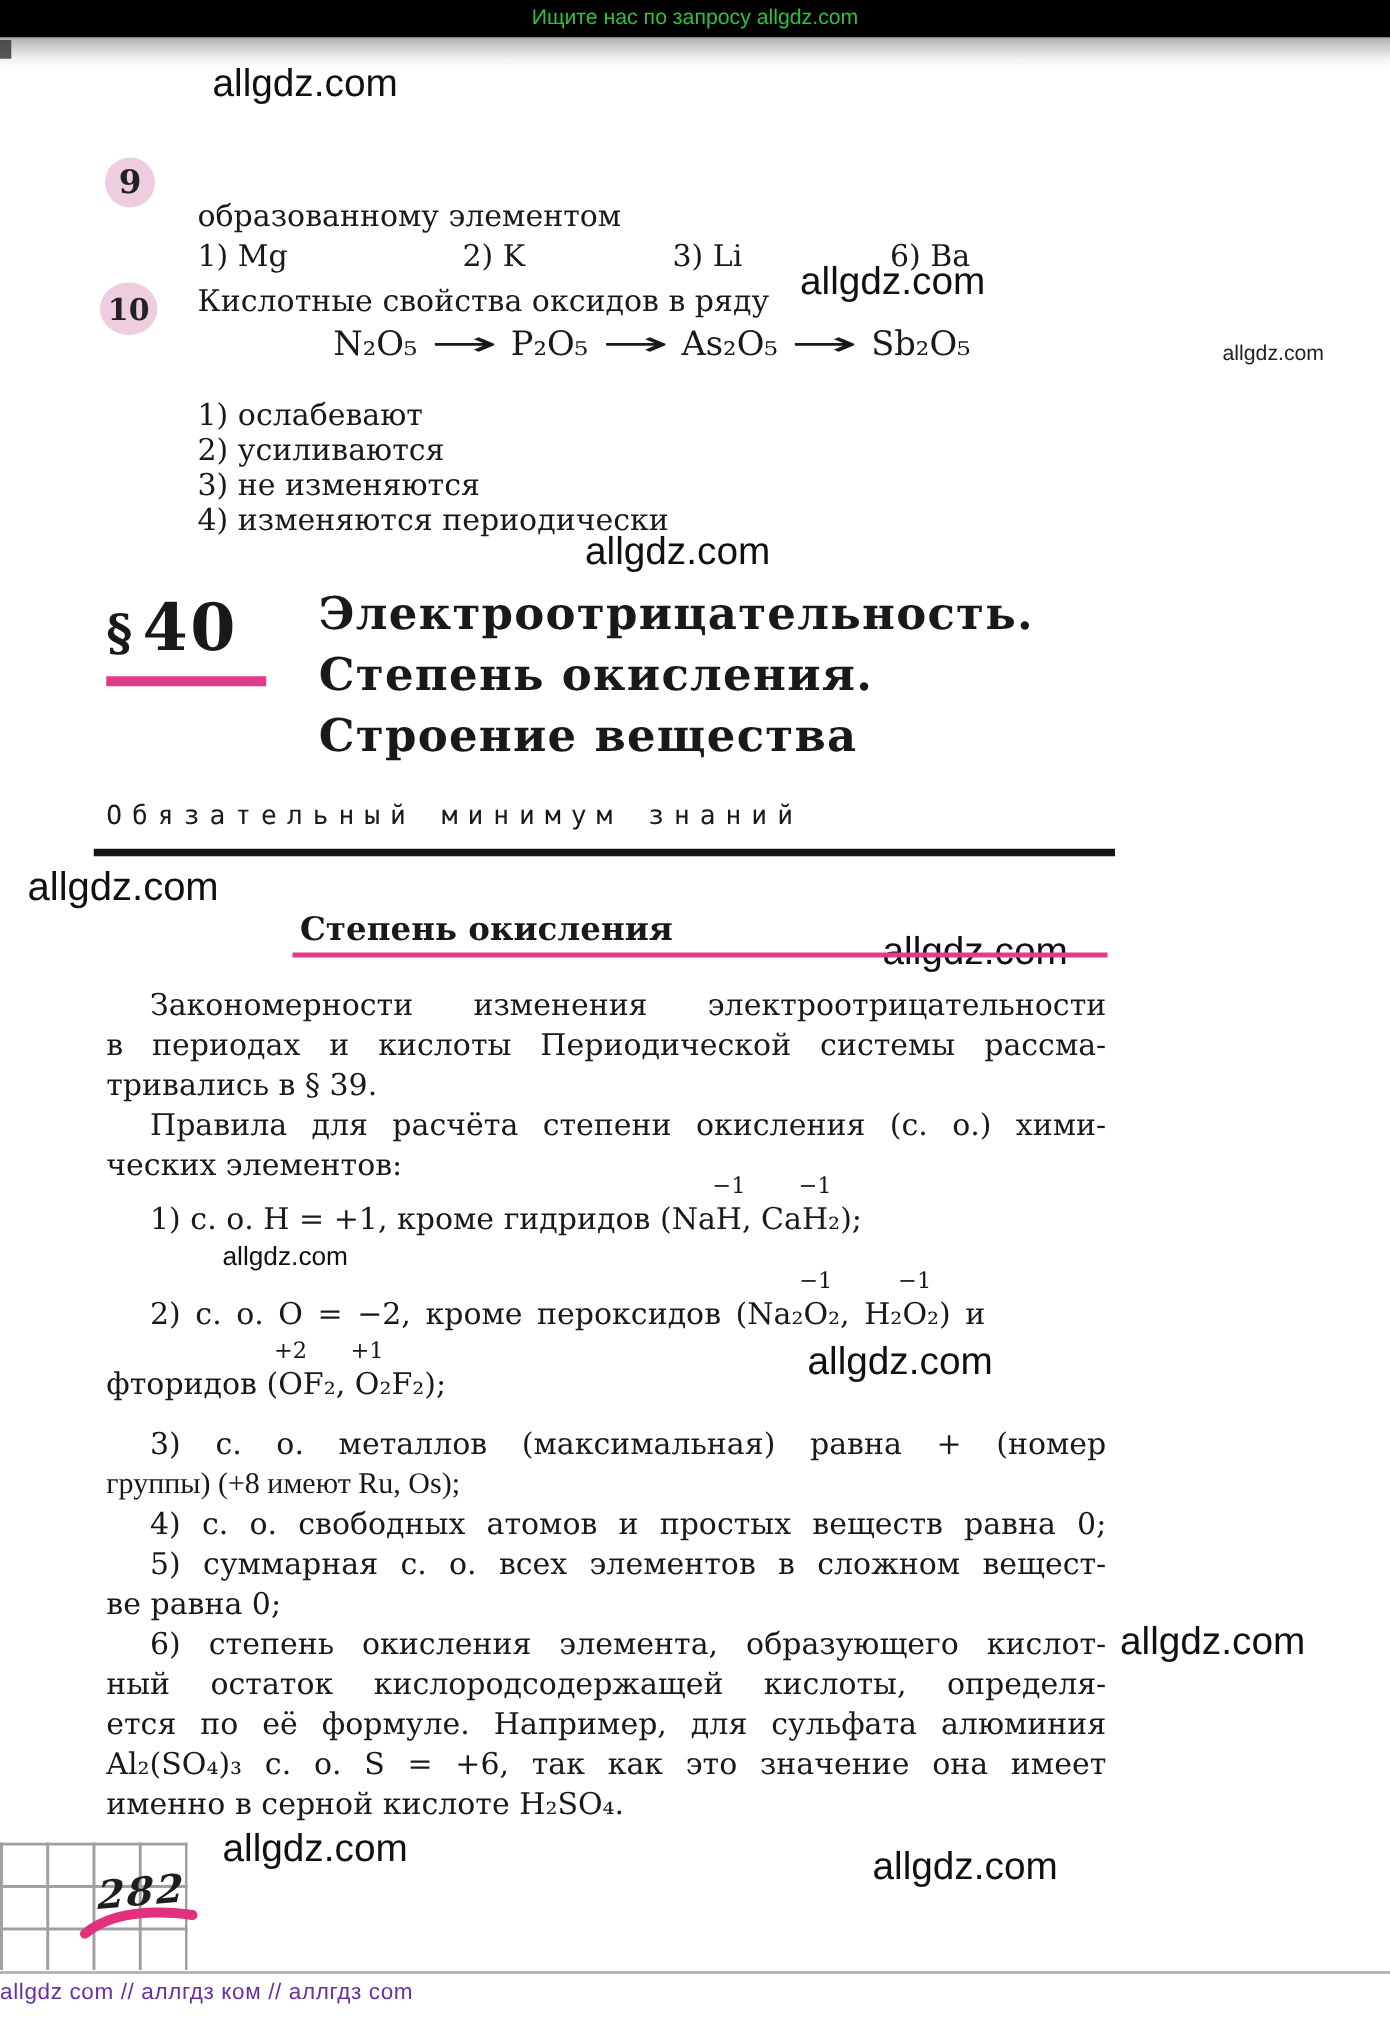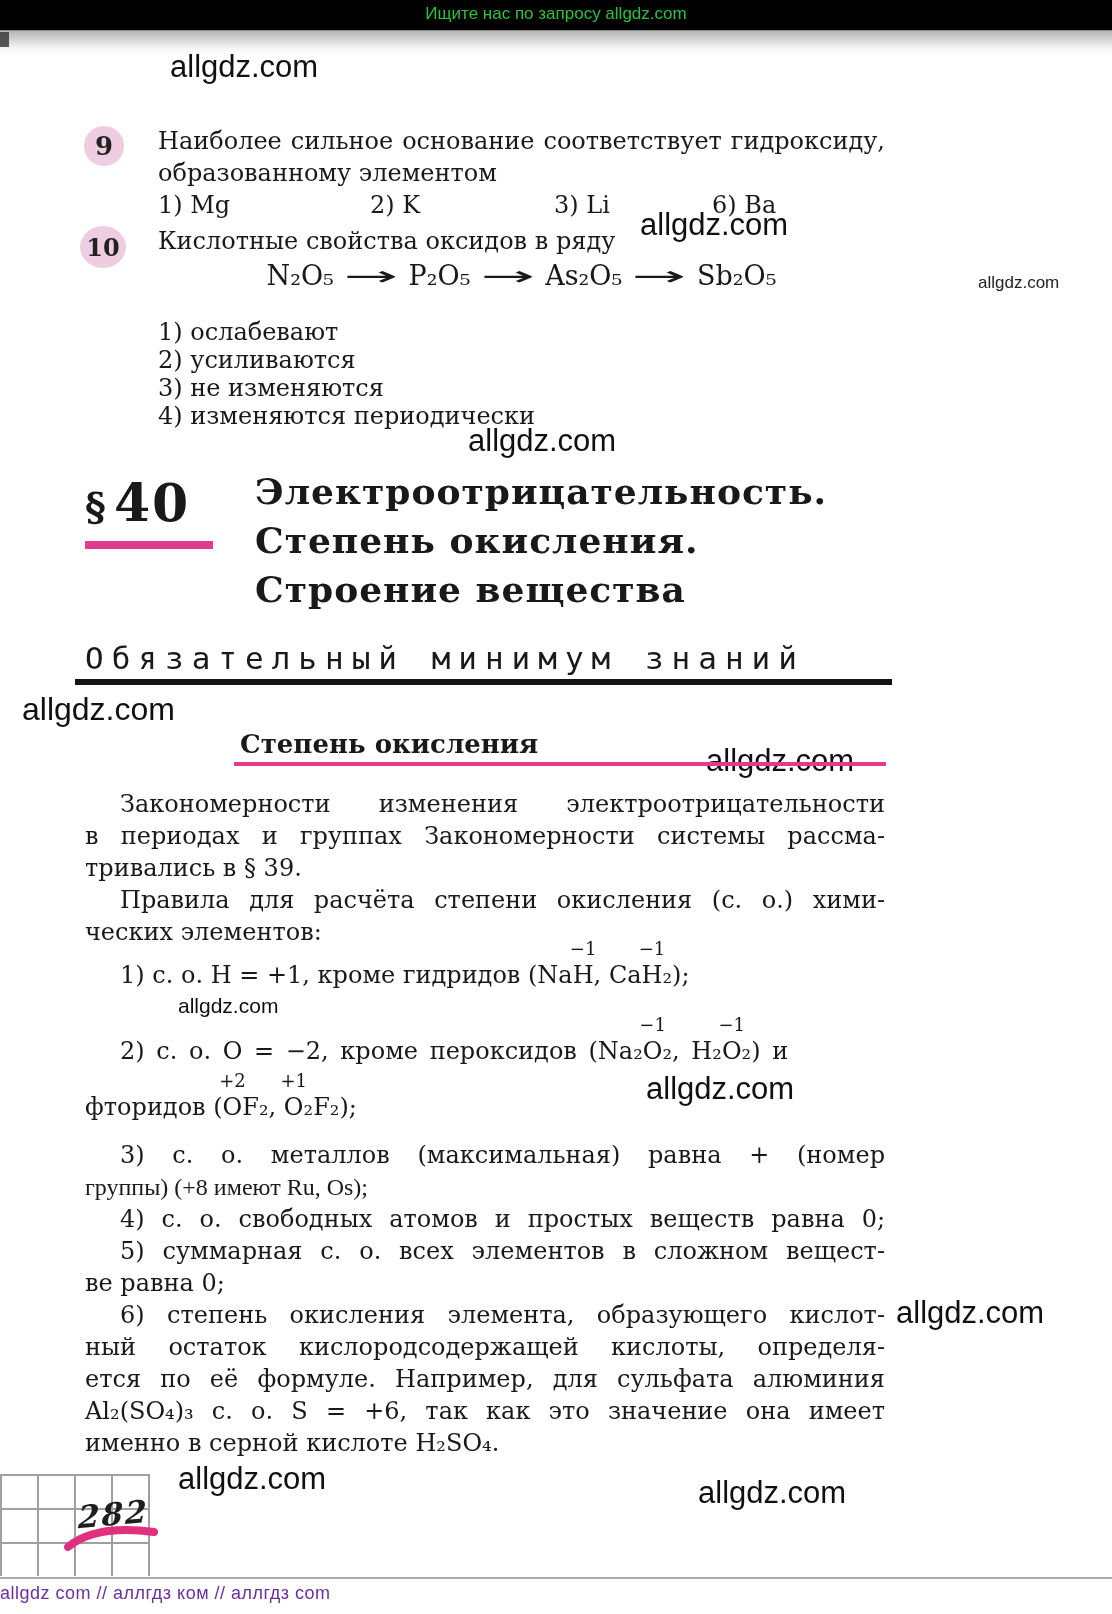--- a/index.html
+++ b/index.html
@@ -36,38 +36,38 @@
   
   .badge{background:#eecde0;border-radius:50%;display:flex;align-items:center;justify-content:center;
          font-weight:bold;color:#222222;}
   .badge9{left:84px;top:126px;width:40px;height:40px;font-size:26px;}
   .badge10{left:80px;top:226px;width:46px;height:42px;font-size:24px;}
 
   .q9l1{left:158px;top:126px;width:727px;}
   .q9l2{left:158px;top:158px;}
   .q9opts{left:158px;top:190px;width:727px;height:30px;}
   .q9opts .opt{position:absolute;top:0;}
-  .q9opts .o0{left:0;} .q9opts .o1{left:212px;} .q9opts .o2{left:396px;} .q9opts .o3{left:554px;}
+  .q9opts .o0{left:0;} .q9opts .o1{left:212px;} .q9opts .o2{left:380px;} .q9opts .o3{left:554px;}
 
   .q10title{left:158px;top:226px;}
   .formula{left:158px;top:260px;width:727px;text-align:center;font-size:27px;white-space:nowrap;}
   .arr{display:inline-block;transform:scaleX(2.4);margin:0 26px;font-family:"DejaVu Sans",sans-serif;}
   .q10opts div{position:absolute;left:158px;}
   .q10o0{top:317px;} .q10o1{top:345px;} .q10o2{top:373px;} .q10o3{top:401px;}
 
   
   .secrow{left:85px;top:472px;display:flex;align-items:baseline;font-weight:bold;}
   .secmark{font-size:40px;}
   .secnum{font-size:52px;margin-left:8px;letter-spacing:2px;}
   .secline{left:85px;top:541px;width:128px;height:8px;background:#e23a8c;}
   .sect{left:255px;font-weight:bold;font-size:36px;white-space:nowrap;letter-spacing:1px;}
   .sect1{top:470px;} .sect2{top:519px;} .sect3{top:568px;}
 
   
-  .band{left:85px;top:640px;font-family:"DejaVu Sans Mono",monospace;font-size:31px;
+  .band{left:85px;top:640px;font-family:"DejaVu Sans Mono",monospace;font-size:21px;
         letter-spacing:8px;white-space:nowrap;color:#1a1a1a;}
   .bandline{left:75px;top:679px;width:817px;height:6px;background:#141414;}
 
   .subhead{left:240px;top:729px;font-weight:bold;font-size:26px;white-space:nowrap;}
   .pinkrule{left:234px;top:762px;width:652px;height:4px;background:#e23a8c;}
 
   
   .p1l1{left:120px;top:789px;width:765px;}
   .p1l2{left:85px;top:821px;width:800px;}
   .p1l3{left:85px;top:853px;}
@@ -123,21 +123,20 @@
   <div class="abs wm wm6">allgdz.com</div>
   <div class="abs wm wm7">allgdz.com</div>
   <div class="abs wm wm8">allgdz.com</div>
   <div class="abs wm wm9">allgdz.com</div>
   <div class="abs wm wm10">allgdz.com</div>
   <div class="abs wm wm11">allgdz.com</div>
 
   <div class="abs badge badge9">
     <span>9</span>
   </div>
-  <div class="abs bt jline q9l1">Наиболее сильное основание соответствует гидроксиду,</div>
   <div class="abs bt q9l2">образованному элементом</div>
   <div class="abs bt q9opts">
     <span class="opt o0">1) Mg</span>
     <span class="opt o1">2) K</span>
     <span class="opt o2">3) Li</span>
     <span class="opt o3">6) Ba</span>
   </div>
 
   <div class="abs badge badge10">
     <span>10</span>
@@ -162,21 +161,21 @@
   <div class="abs sect sect2">Степень окисления.</div>
   <div class="abs sect sect3">Строение вещества</div>
 
   <div class="abs band">Обязательный минимум знаний</div>
   <div class="abs bandline"></div>
 
   <div class="abs subhead">Степень окисления</div>
   <div class="abs pinkrule"></div>
 
   <div class="abs bt jline p1l1">Закономерности изменения электроотрицательности</div>
-  <div class="abs bt jline p1l2">в периодах и группах Закономерности системы рассма-</div>
+  <div class="abs bt jline p1l2">в периодах и кислоты Периодической системы рассма-</div>
   <div class="abs bt p1l3">тривались в § 39.</div>
   <div class="abs bt jline p2l1">Правила для расчёта степени окисления (с. о.) хими-</div>
   <div class="abs bt p2l2">ческих элементов:</div>
 
   <div class="abs bt chem r1">
     <span>1) с. о. H = +1, кроме гидридов (</span><span>Na</span><span class="lab"><span class="chg">−1</span><span>H</span></span><span></span><span>, </span><span>Ca</span><span class="lab"><span class="chg">−1</span><span>H</span></span><span>₂</span><span>);</span>
   </div>
 
   <div class="abs bt chem r2">
     <span>2) с. о. O = −2, кроме пероксидов (</span><span>Na₂</span><span class="lab"><span class="chg">−1</span><span>O</span></span><span>₂</span><span>, </span><span>H₂</span><span class="lab"><span class="chg">−1</span><span>O</span></span><span>₂</span><span>) и</span>

